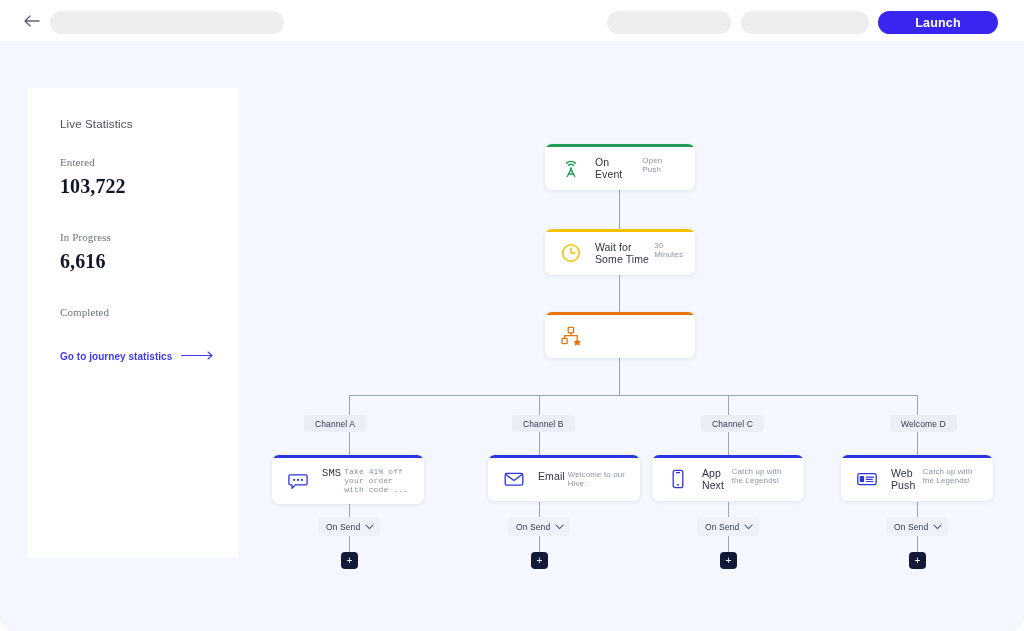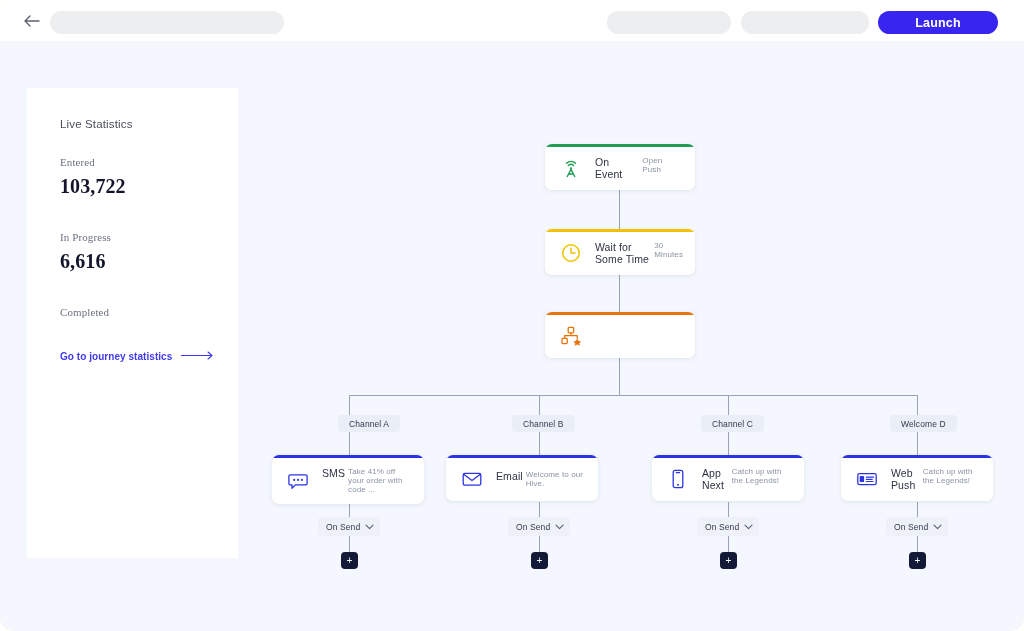--- a/index.html
+++ b/index.html
@@ -167,22 +167,22 @@
     letter-spacing: 0.1px;
   }
 
   
   #node-on-event     { left: 545px; top: 103px; width: 150px; }
   #node-wait         { left: 545px; top: 188px; width: 150px; }
   #node-nbc          { left: 545px; top: 271px; width: 150px; }
 
   
   .chan-card { width: 152px; top: 414px; }
-  #card-sms      { left: 272px; }
-  #card-email    { left: 446px; }
+  #card-sms      { left: 272px; font-family: Liberation Mono, monospace; }
+  #card-email    { left: 488px; }
   #card-apppush  { left: 652px; }
   #card-webpush  { left: 841px; }
 
   
   .conn {
     position: absolute;
     background: #9aa3b5;
   }
   .conn-v { width: 1px; }
   .conn-h { height: 1px; }
@@ -352,21 +352,21 @@
           <svg width="22" height="22" viewBox="0 0 22 22">
             <rect x="8.2" y="2.4" width="5.4" height="5.4" rx="0.8" fill="none" stroke="#e8730a" stroke-width="1.3"></rect>
             <path d="M10.9 7.8 V10.6 M4.6 10.6 H17.2 M4.6 10.6 V13.2 M17.2 10.6 V13.2" fill="none" stroke="#e8730a" stroke-width="1.3" stroke-linecap="round"></path>
             <rect x="2.0" y="13.4" width="5.2" height="5.2" rx="0.8" fill="none" stroke="#e8730a" stroke-width="1.3"></rect>
             <path d="M17.2 13.6 L18.6 16.0 L21.2 16.4 L19.3 18.2 L19.8 20.8 L17.2 19.5 L14.7 20.8 L15.2 18.2 L13.3 16.4 L15.9 16.0 Z" fill="#e8730a"></path>
           </svg>
         </div>
       </div>
     </div>
 
-    <div class="chan-badge" style="left:338px;">Channel A</div>
+    <div class="chan-badge" style="left:304px;">Channel A</div>
     <div class="chan-badge" style="left:512px;">Channel B</div>
     <div class="chan-badge" style="left:701px;">Channel C</div>
     <div class="chan-badge" style="left:890px;">Welcome D</div>
 
     <div class="node chan-card" id="card-sms">
       <div class="node-top" style="background:#2b34e0;"></div>
       <div class="node-body">
         <div class="node-icon">
           <svg width="22" height="22" viewBox="0 0 22 22">
             <path d="M3.2 4.8 H18.8 A1.3 1.3 0 0 1 20.1 6.1 V13.6 A1.3 1.3 0 0 1 18.8 14.9 H8.4 L5.0 18.2 V14.9 H3.2 A1.3 1.3 0 0 1 1.9 13.6 V6.1 A1.3 1.3 0 0 1 3.2 4.8 Z" fill="none" stroke="#2b34e0" stroke-width="1.3" stroke-linejoin="round"></path>

